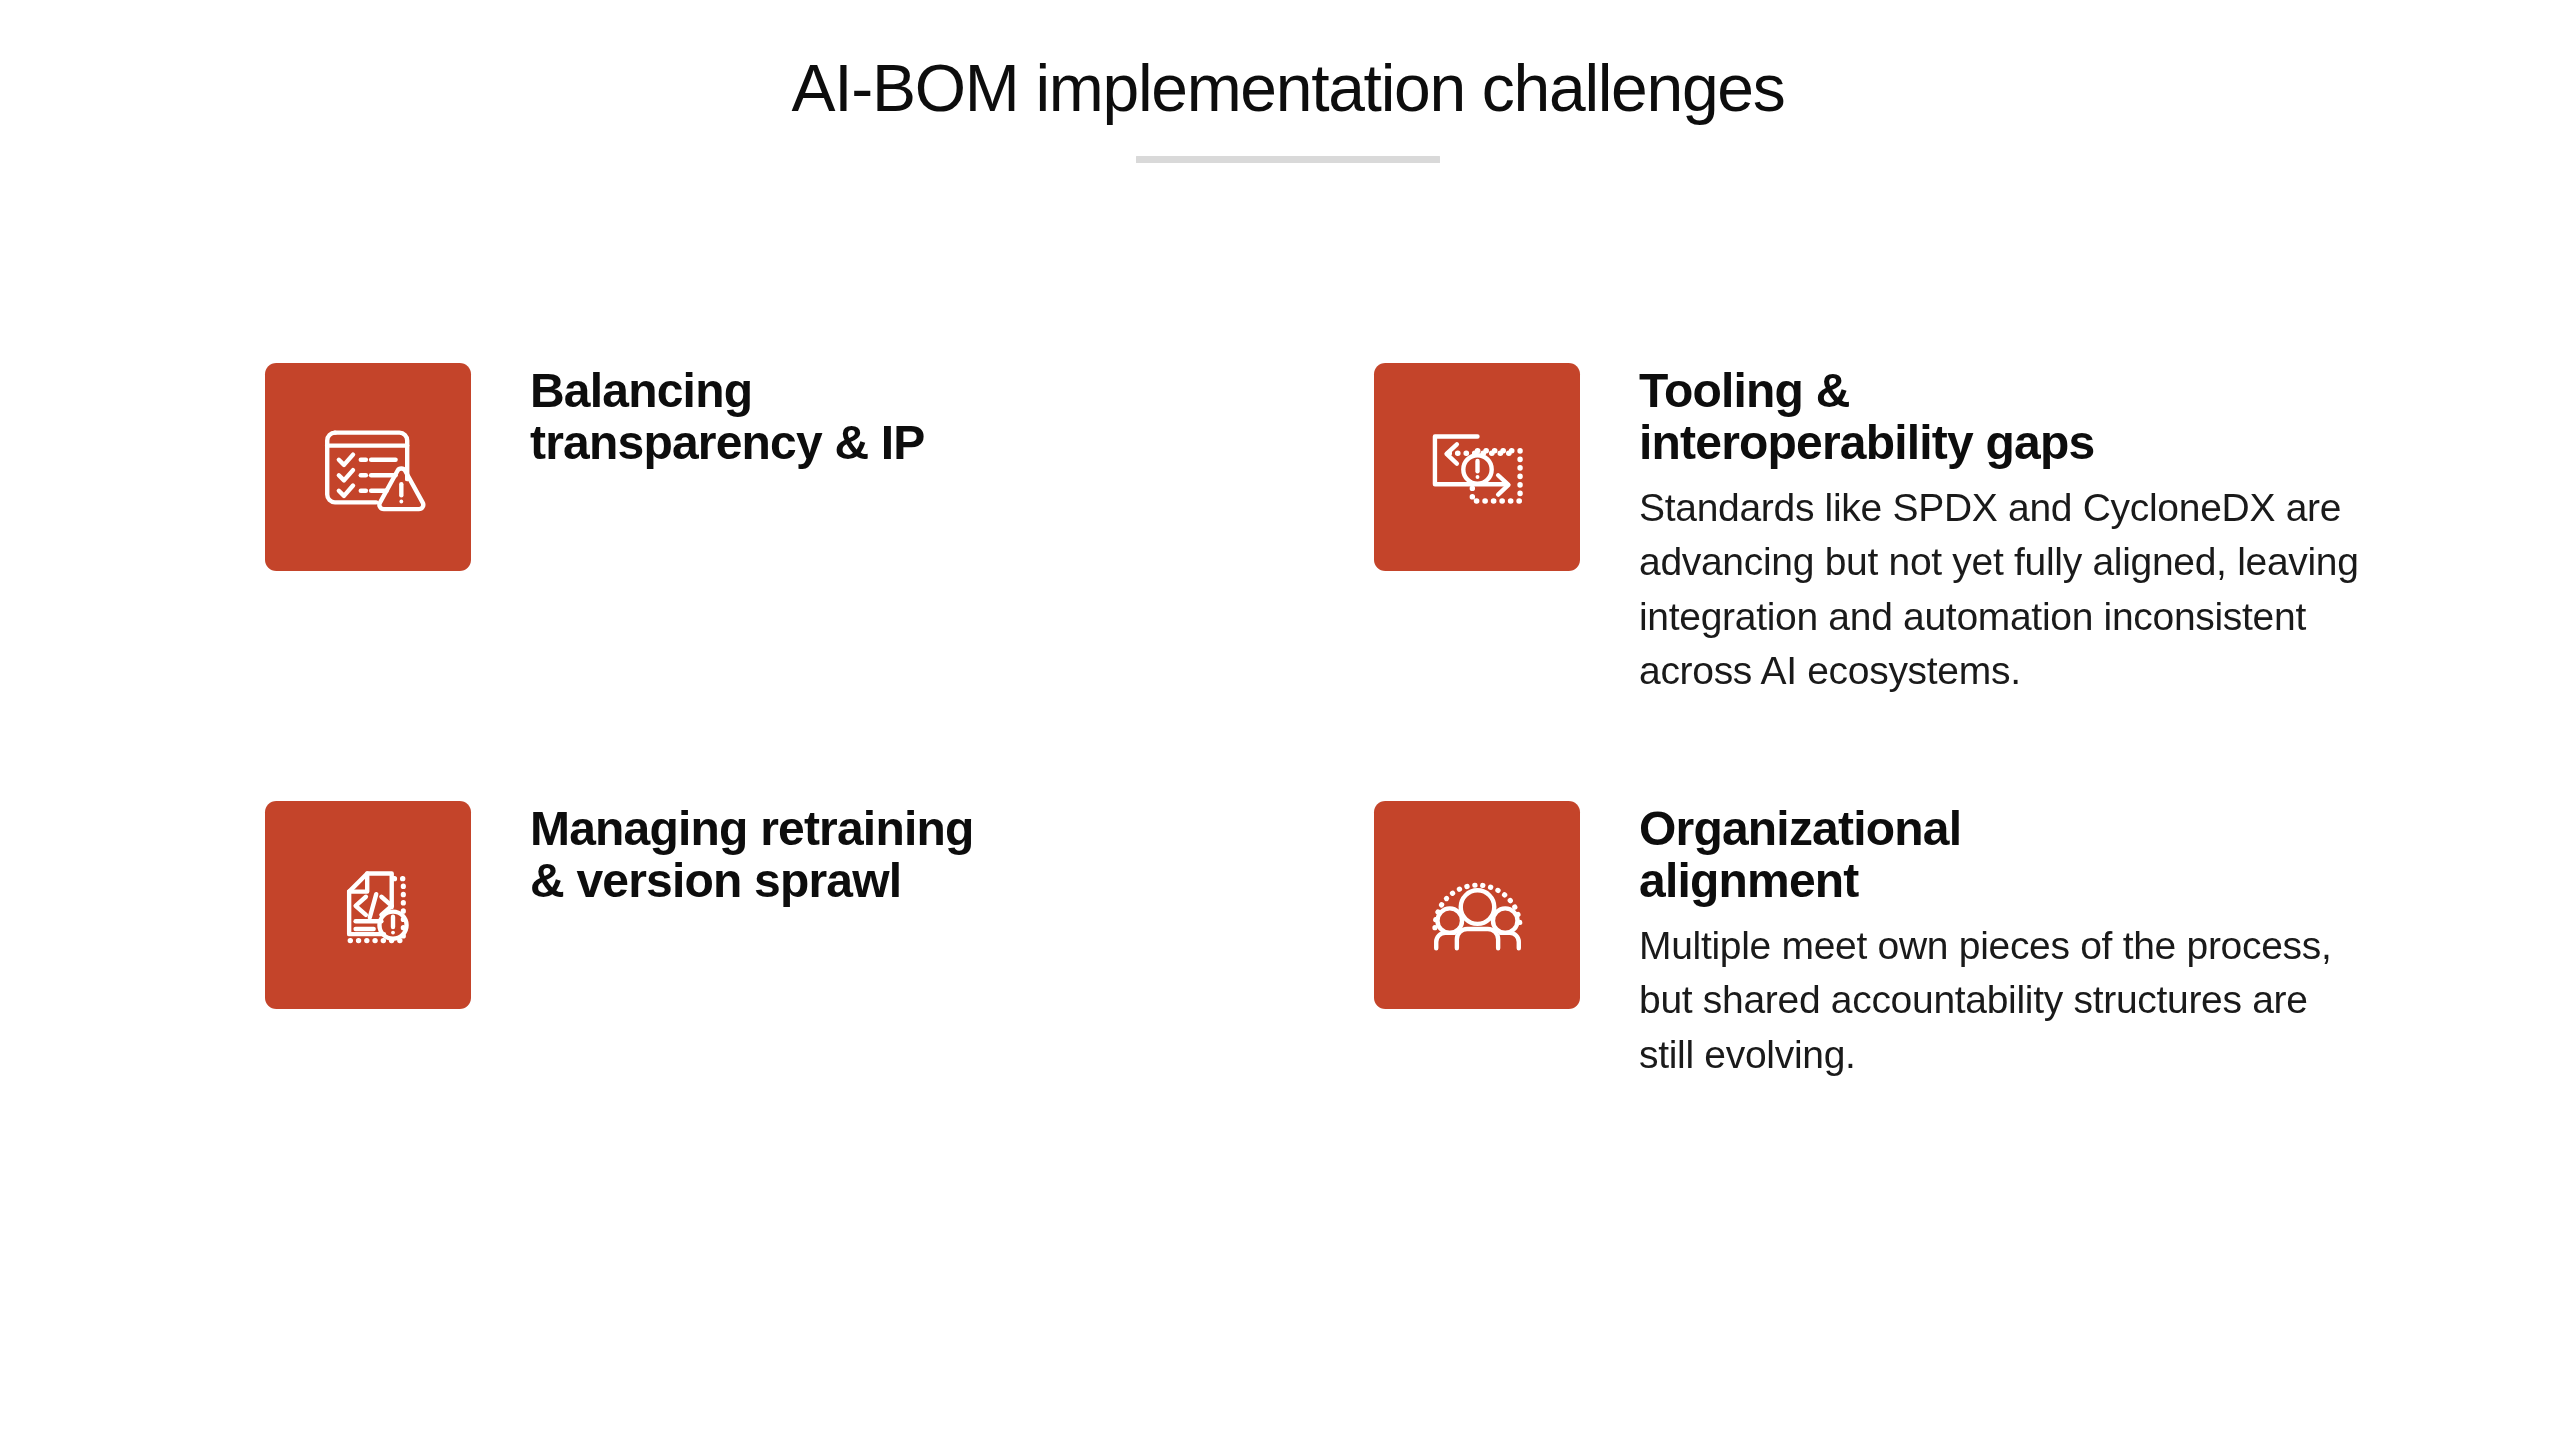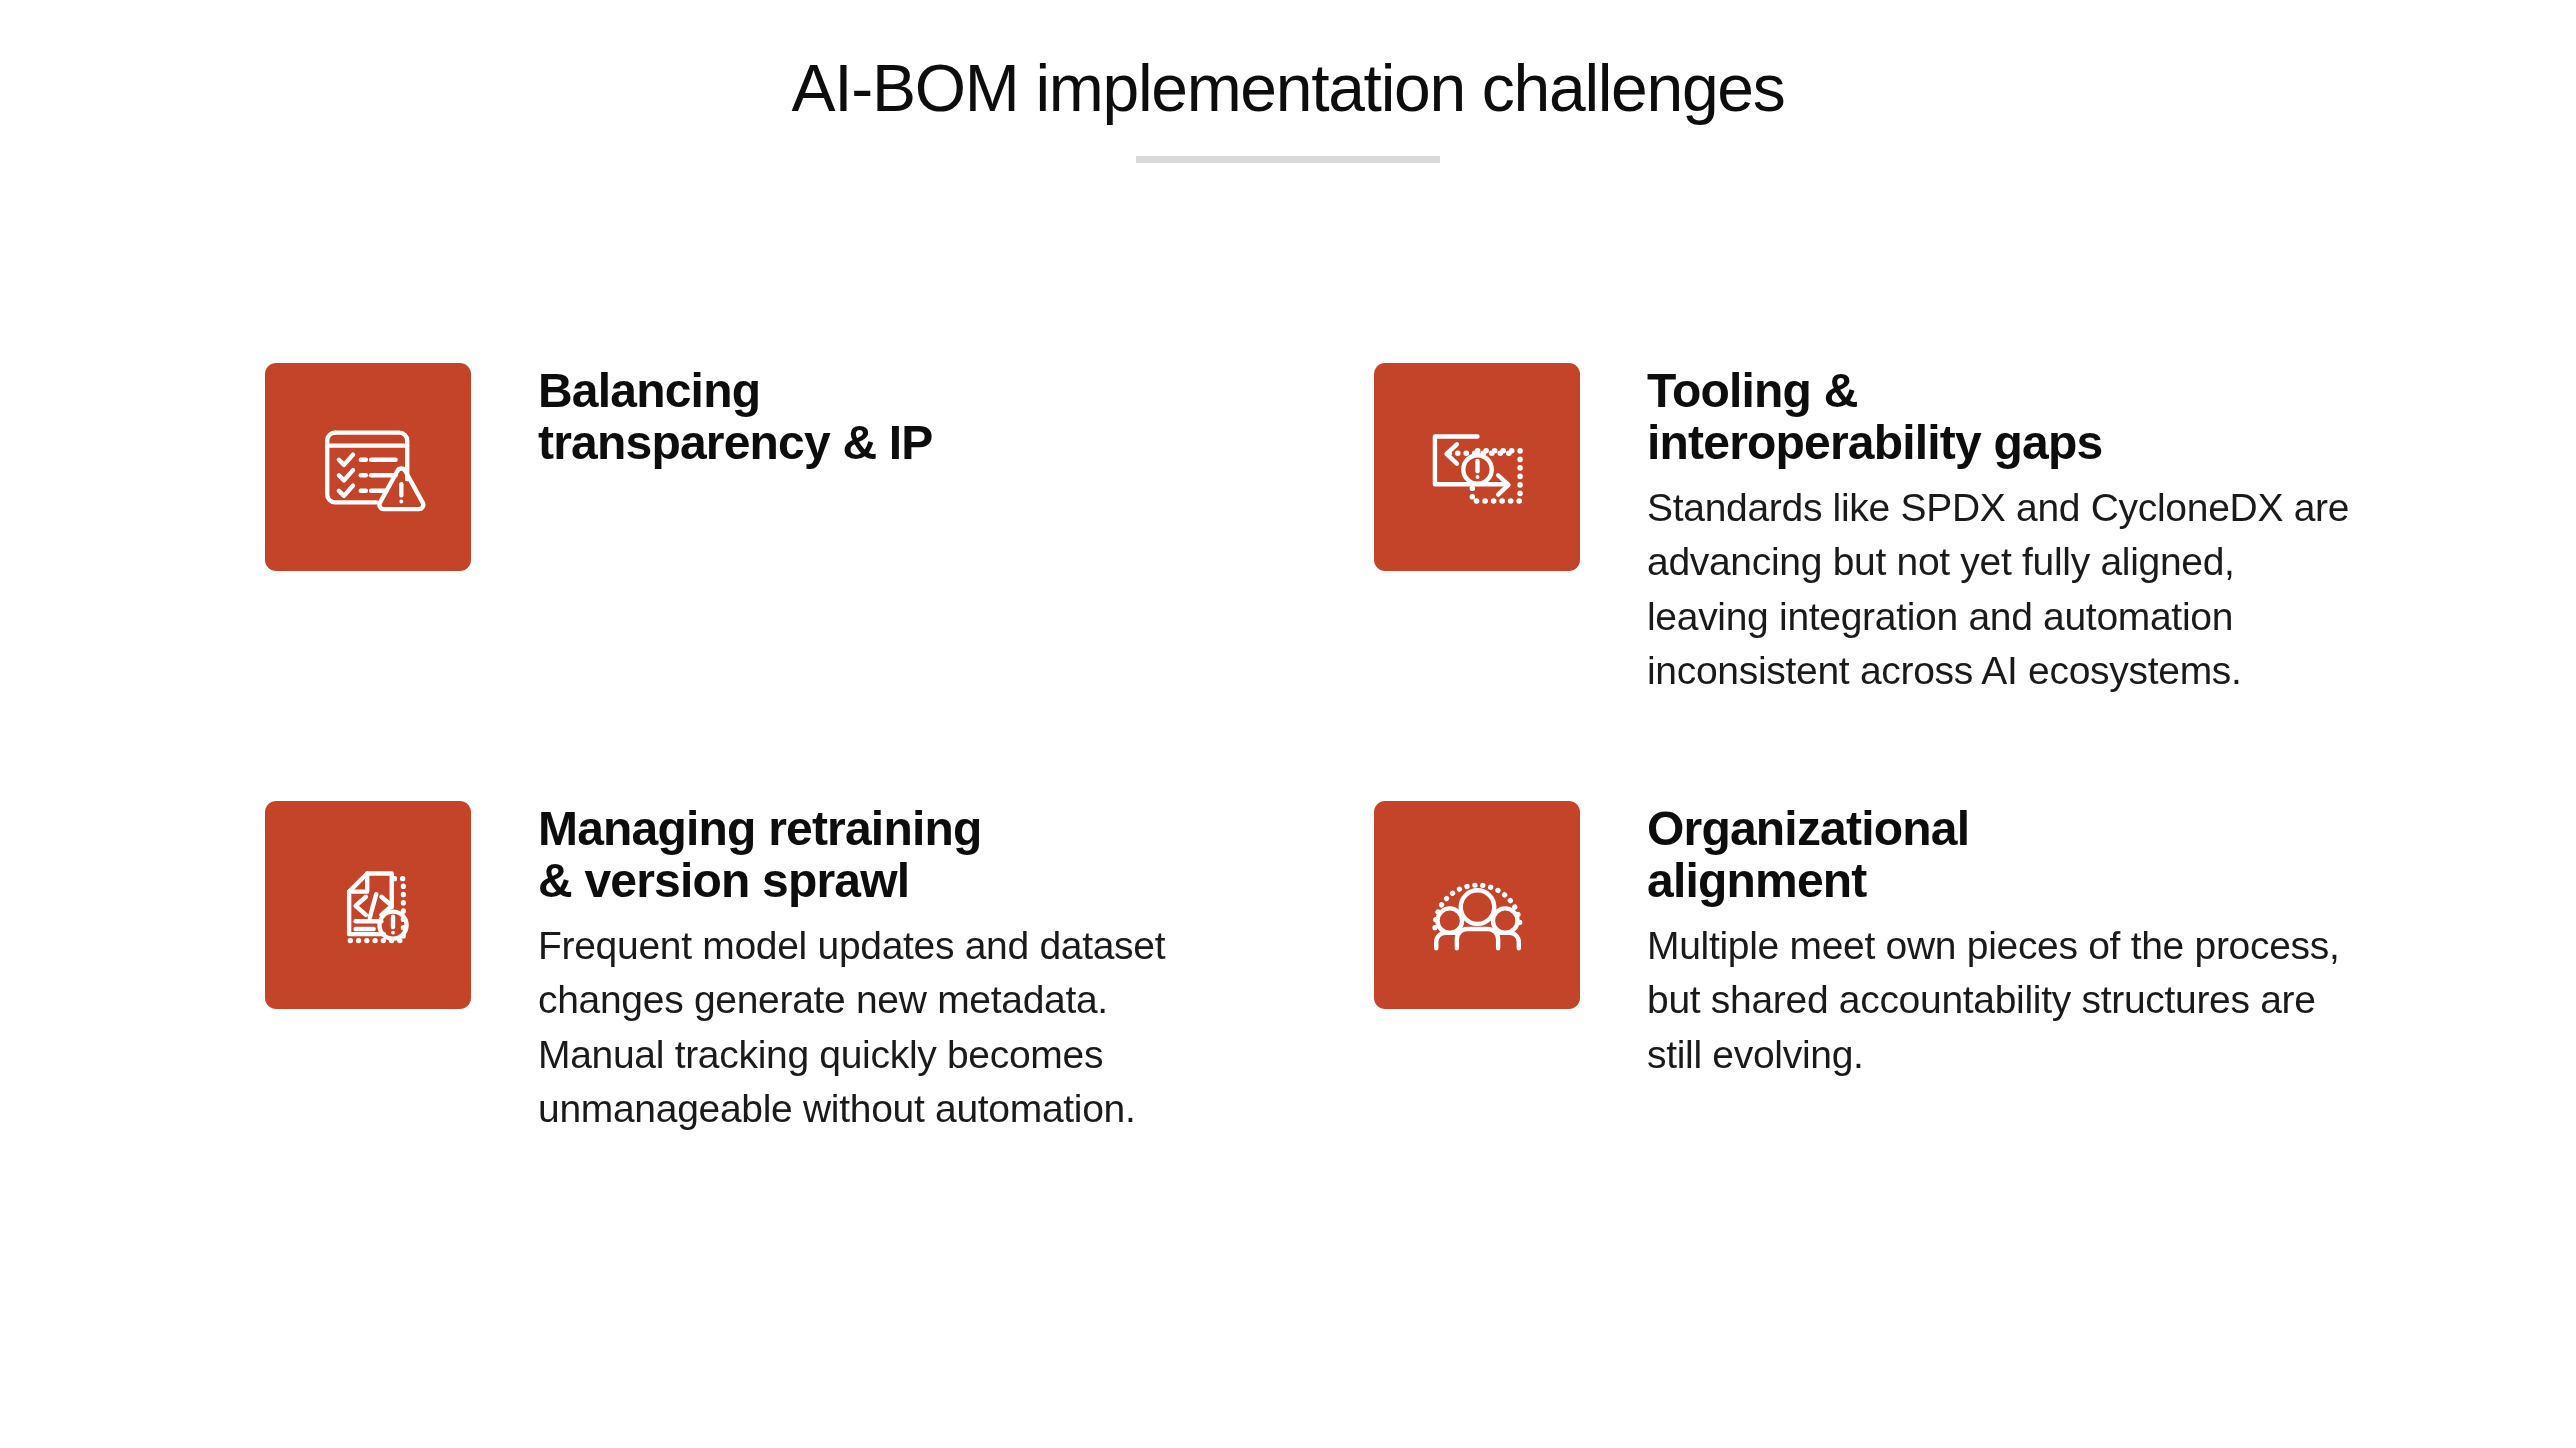--- a/index.html
+++ b/index.html
@@ -48,21 +48,21 @@
     width: 2097px;
     display: grid;
     grid-template-columns: 1109px 988px;
     grid-template-rows: auto auto;
     row-gap: 103px;
   }
 
   .card {
     display: flex;
     align-items: flex-start;
-    gap: 8px;
+    gap: 0;
   }
 
   .icon-tile {
     flex: 0 0 auto;
     width: 206px;
     height: 208px;
     border-radius: 11.3px;
     background: #c4442a;
     display: flex;
     align-items: center;
@@ -190,21 +190,20 @@
         <line x1="40" y1="69" x2="54" y2="69"></line>
 
         <circle cx="69" cy="66" r="10.5"></circle>
         <line x1="69" y1="59.5" x2="69" y2="67.5"></line>
         <circle cx="69" cy="71.8" r="1.5" fill="#ffffff" stroke="none"></circle>
       </svg>
     </div>
     <div class="card-text">
       <div class="card-heading">Managing retraining
 &amp; version sprawl</div>
-      <div class="card-body">Frequent model updates and dataset changes generate new metadata. Manual tracking quickly becomes unmanageable without automation.</div>
     </div>
   </div>
 
   <div class="card right">
     <div class="icon-tile">
       <svg viewBox="0 0 100 100" fill="none" stroke="#ffffff" stroke-width="3.4" stroke-linecap="round" stroke-linejoin="round">
 
         <path d="M17 68a33 33 0 0 1 66 0" stroke-dasharray="0.2 6" stroke-width="4"></path>
 
         <circle cx="50" cy="52" r="13"></circle>

